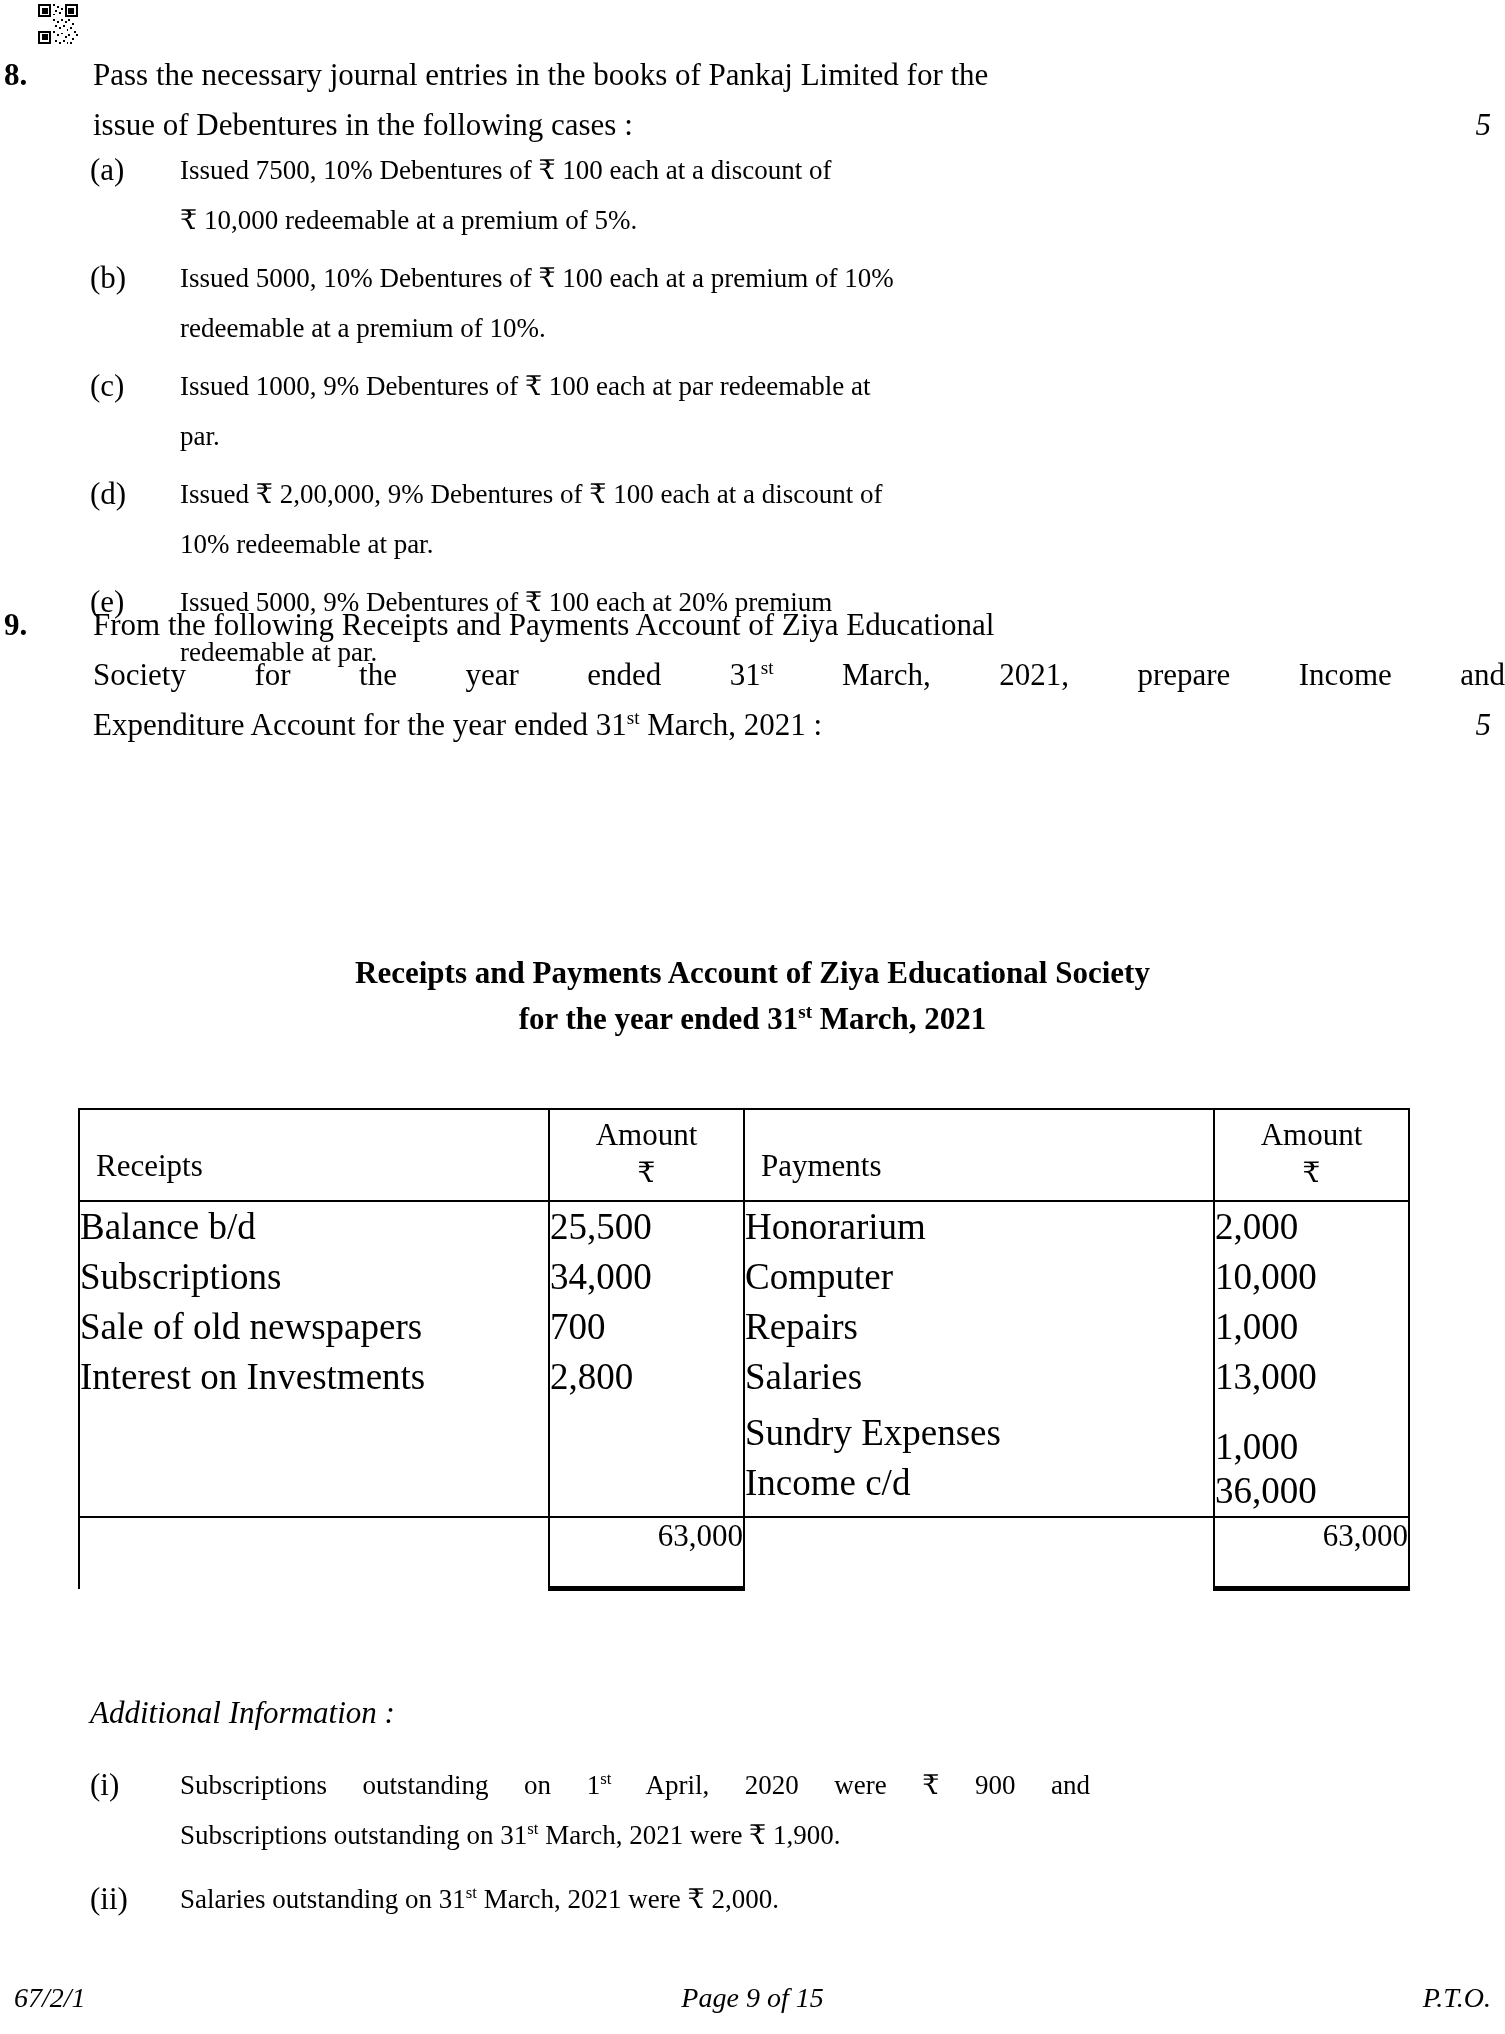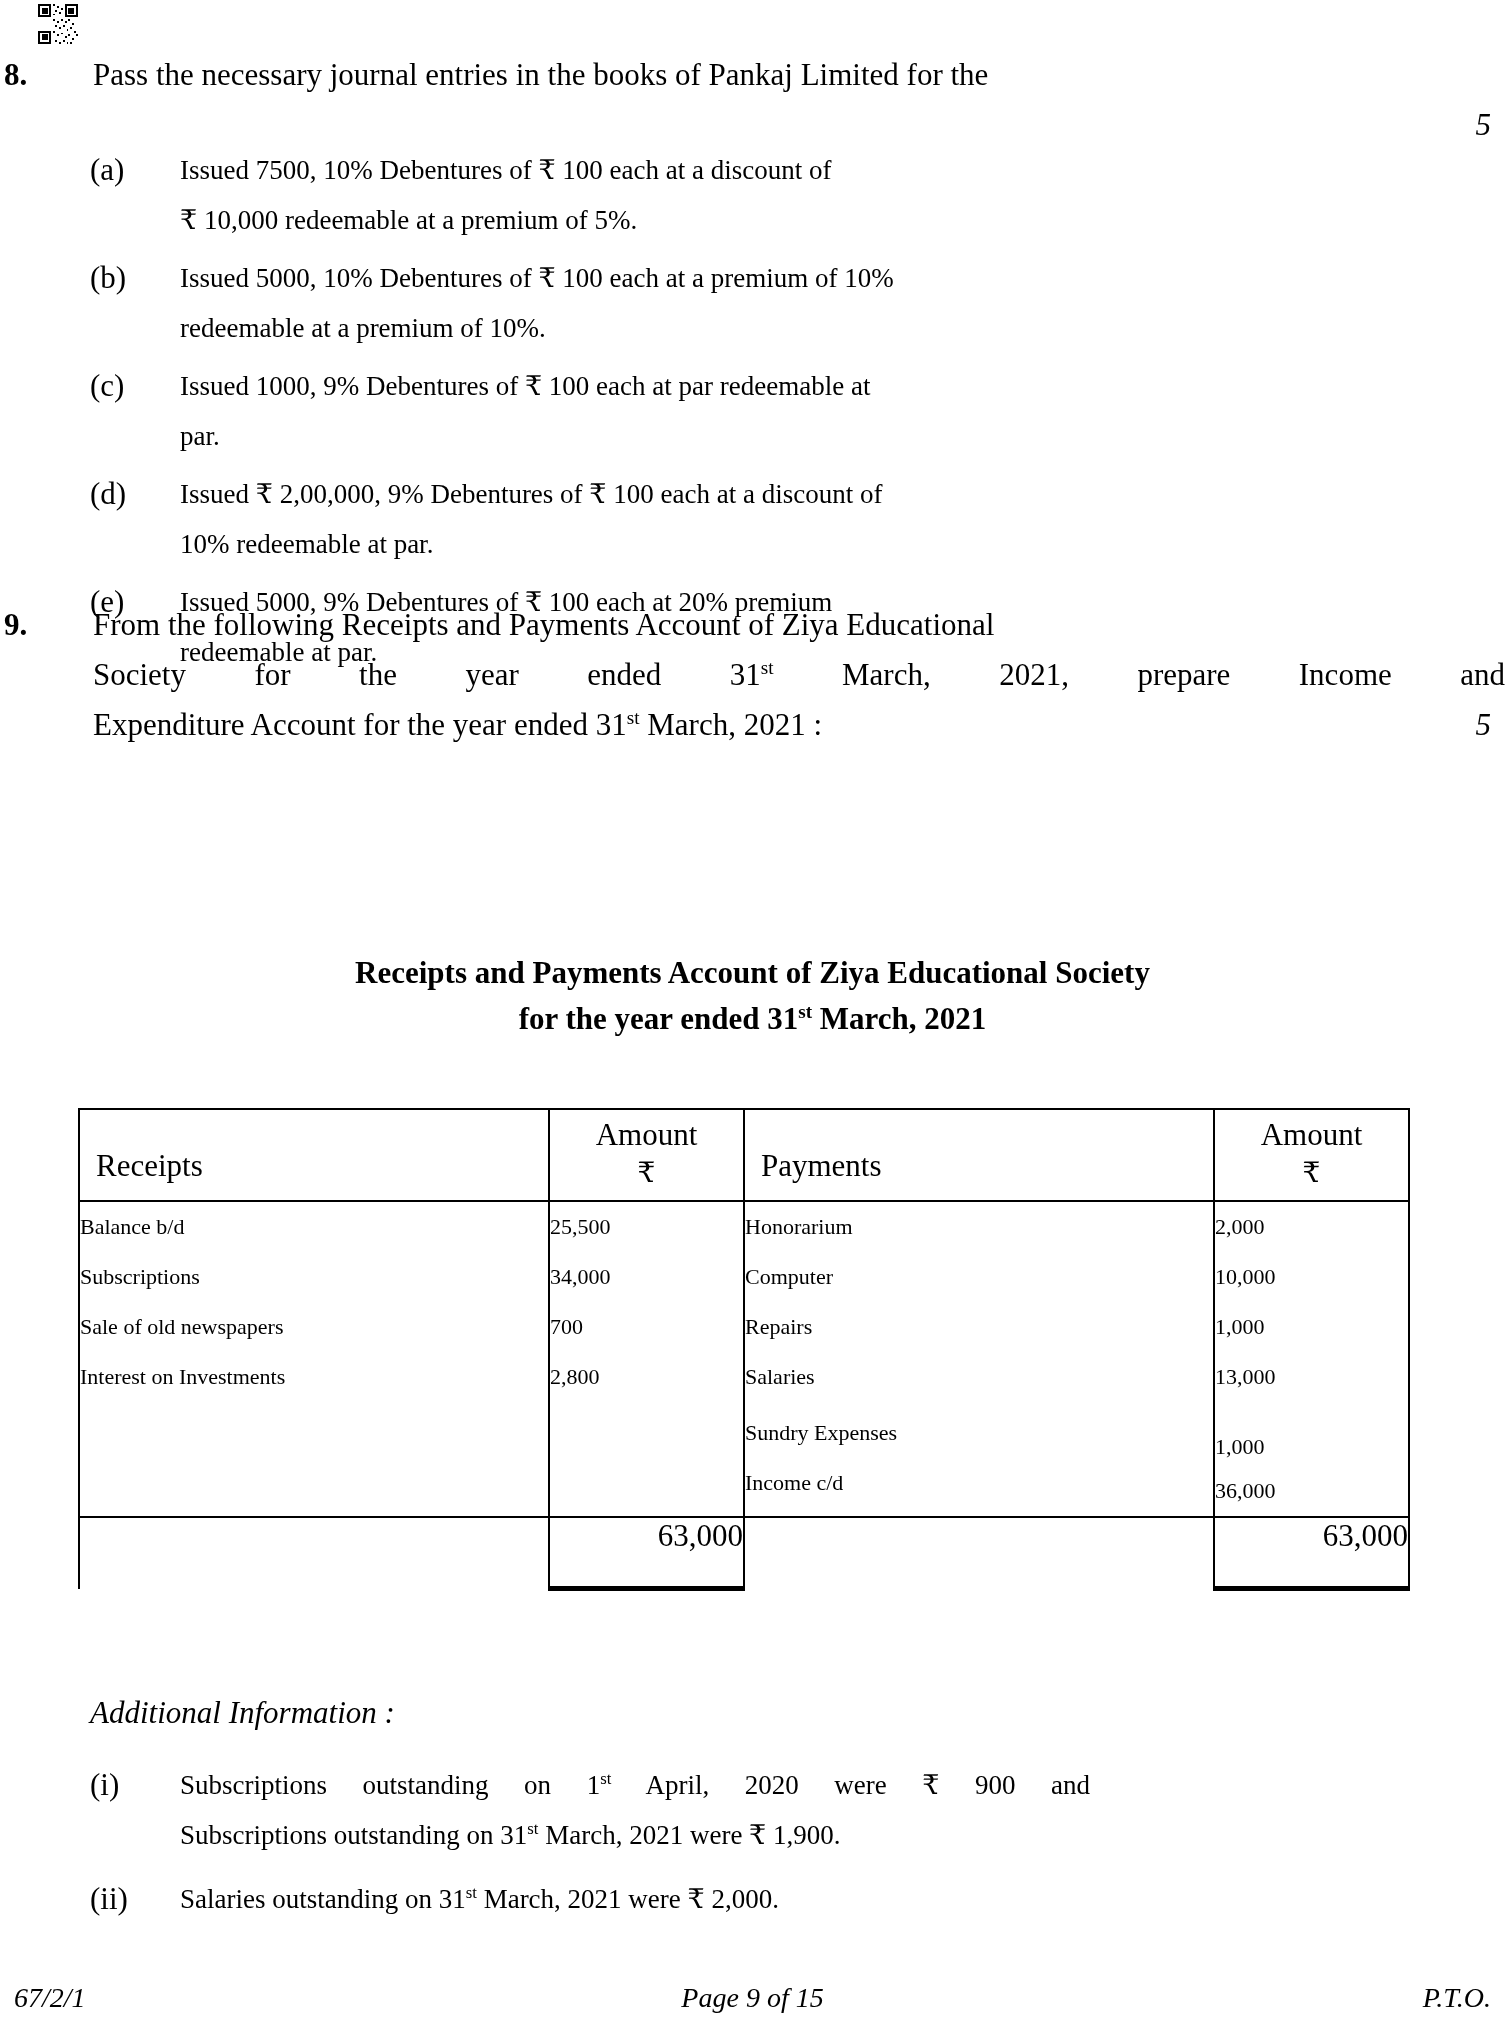--- a/index.html
+++ b/index.html
@@ -139,21 +139,21 @@
     top: 6px;
     text-align: center;
     line-height: 38px;
     font-size: 31px;
   }
   .hcell .amt-stack .rs { font-size: 28px; display:block; }
 
   .bodycell {
     padding: 14px 16px 18px 16px;
     line-height: 50px;
-    font-size: 22px;
+    font-size: 37px;
   }
   .bodycell.num {
     text-align: left;
     padding-right: 18px;
   }
   .bodycell .gap { display:block; height: 50px; }
 
   .totalcell {
     height: 68px;
     font-size: 31px;
@@ -242,20 +242,21 @@
         <rect x="20" y="16" width="1" height="1"></rect>
           <rect x="17" y="20" width="1" height="1"></rect>
       </g>
     </svg>
   </div>
 
   <div class="q-block" style="left:0; top:50px; width:1505px;">
     <div class="q-num">8.</div>
     <div class="q-body" style="width:1000px;">
       <p class="q-para" style="width:1000px;">Pass the necessary journal entries in the books of Pankaj Limited for the</p>
+      <p class="q-para">issue of Debentures in the following cases :</p>
     </div>
   </div>
   <div class="marks" style="top:100px;">5</div>
 
   <div class="sub-list" style="top:145px;">
 
     <div class="sub-item">
       <div class="sub-label">(a)</div>
       <div style="flex:1 1 auto;">
         <div class="sub-text" style="width:910px;">Issued 7500, 10% Debentures of ₹ 100 each at a discount of</div>

